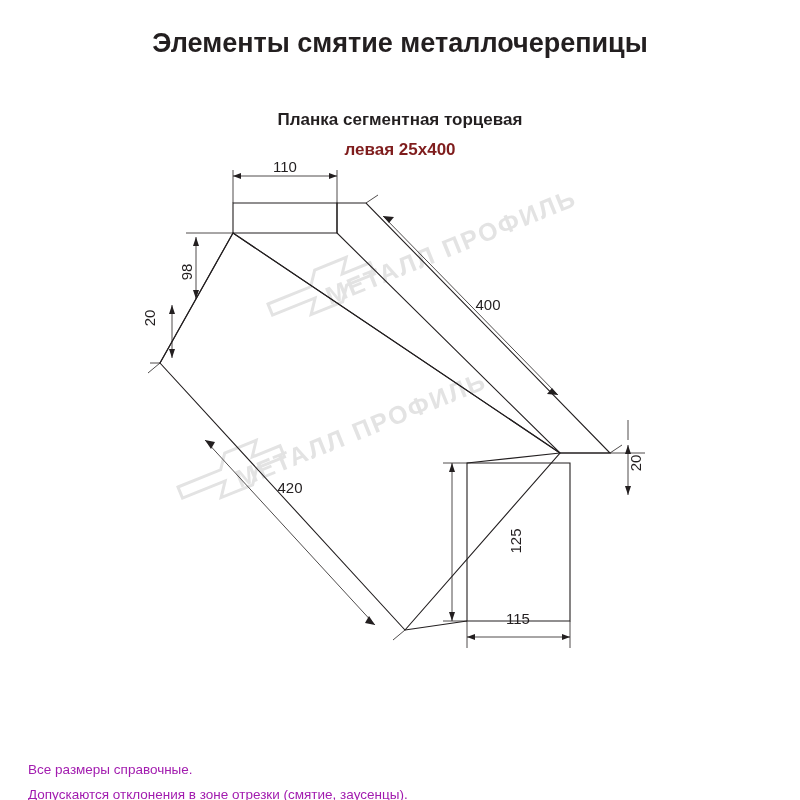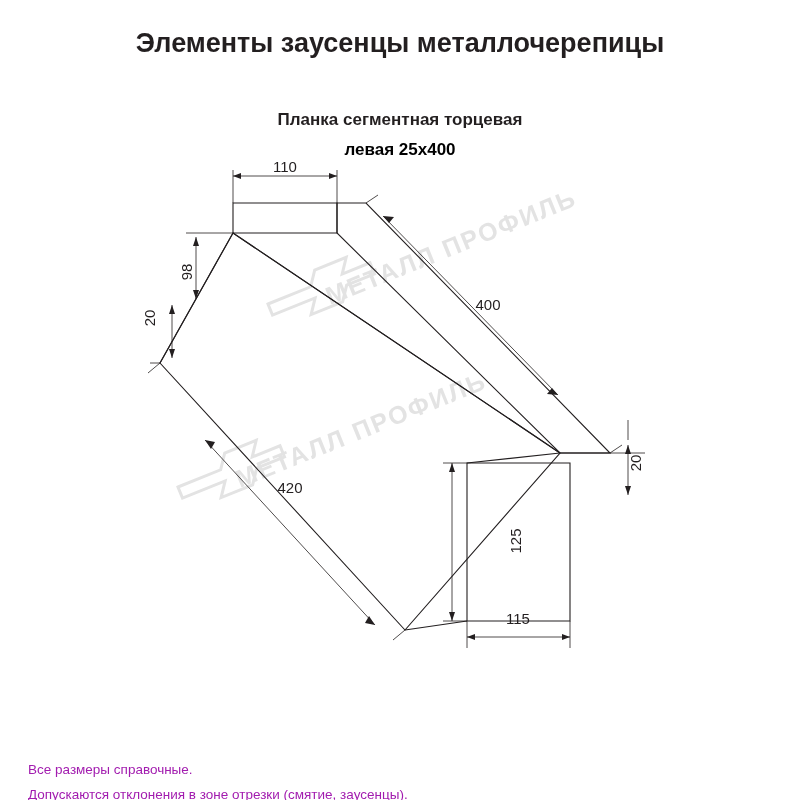--- a/index.html
+++ b/index.html
@@ -43,21 +43,21 @@
     color: #231f20;
   }
   .subtitle-2 {
     position: absolute;
     left: 0;
     top: 140px;
     width: 800px;
     text-align: center;
     font-size: 17px;
     font-weight: bold;
-    color: #000000;
+    color: #7f1d1d;
   }
   .footnote {
     position: absolute;
     left: 28px;
     font-size: 13.5px;
     color: #a21caf;
     white-space: nowrap;
   }
   .footnote-1 { top: 762px; }
   .footnote-2 { top: 787px; }
@@ -79,21 +79,21 @@
     font-weight: bold;
     letter-spacing: 2px;
     fill: #e3e3e3;
   }
 </style>
 </head>
 <body>
 
 <div class="page">
 
-  <div class="title">Элементы заусенцы металлочерепицы</div>
+  <div class="title">Элементы смятие металлочерепицы</div>
 
   <div class="subtitle-1">Планка сегментная торцевая</div>
   <div class="subtitle-2">левая 25х400</div>
 
   <svg class="drawing" viewBox="0 0 800 800">
 
     <g opacity="1">
       <g transform="translate(268,304) rotate(-22)">
         <path d="M0,0 h46 l10,-14 h34 l-10,14 h30 v12 h-30 l-10,14 h-34 l10,-14 h-46 z" fill="none" stroke="#e3e3e3" stroke-width="3"></path>
       </g>

